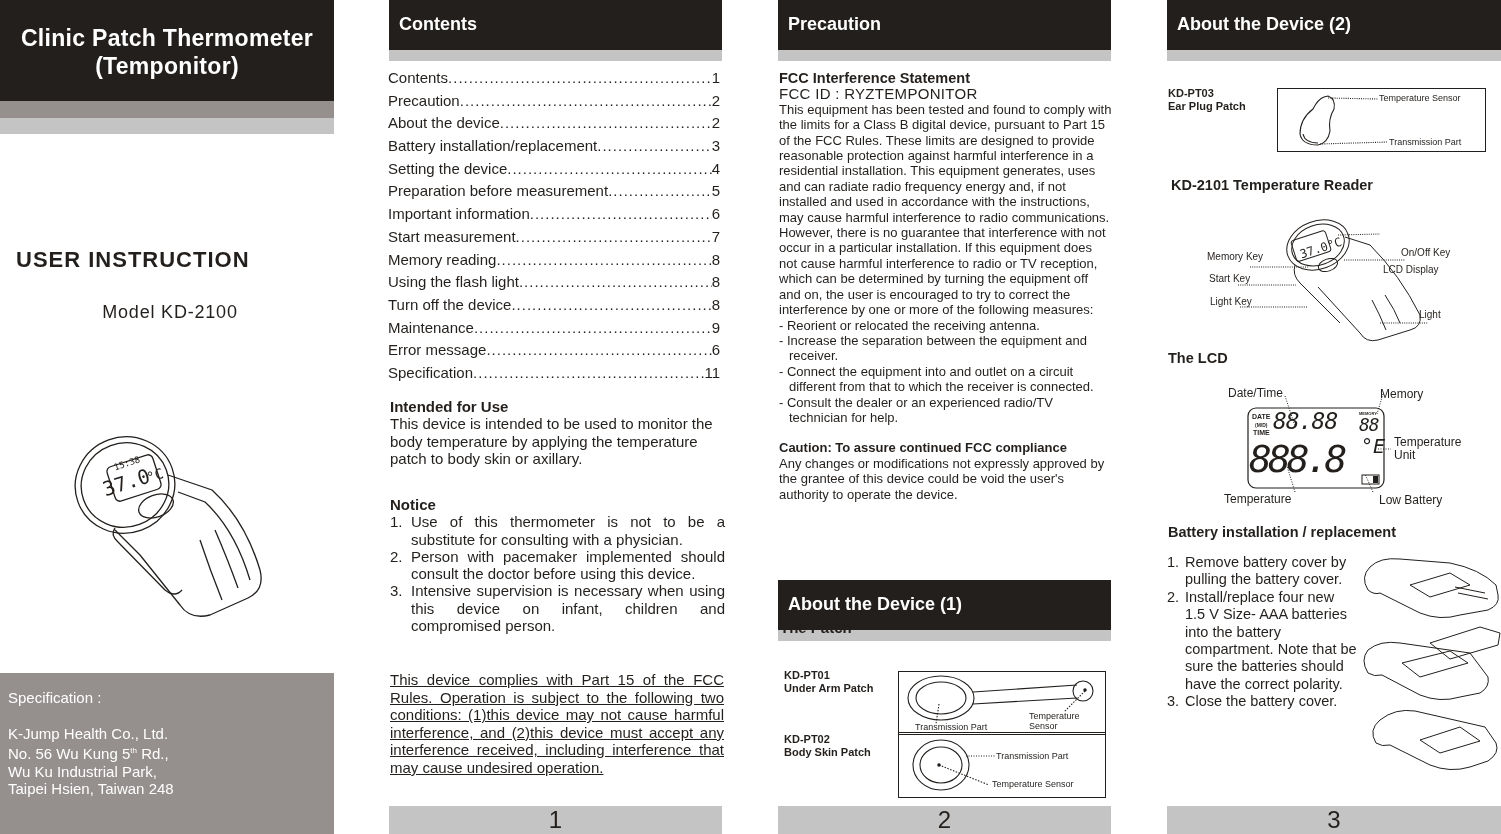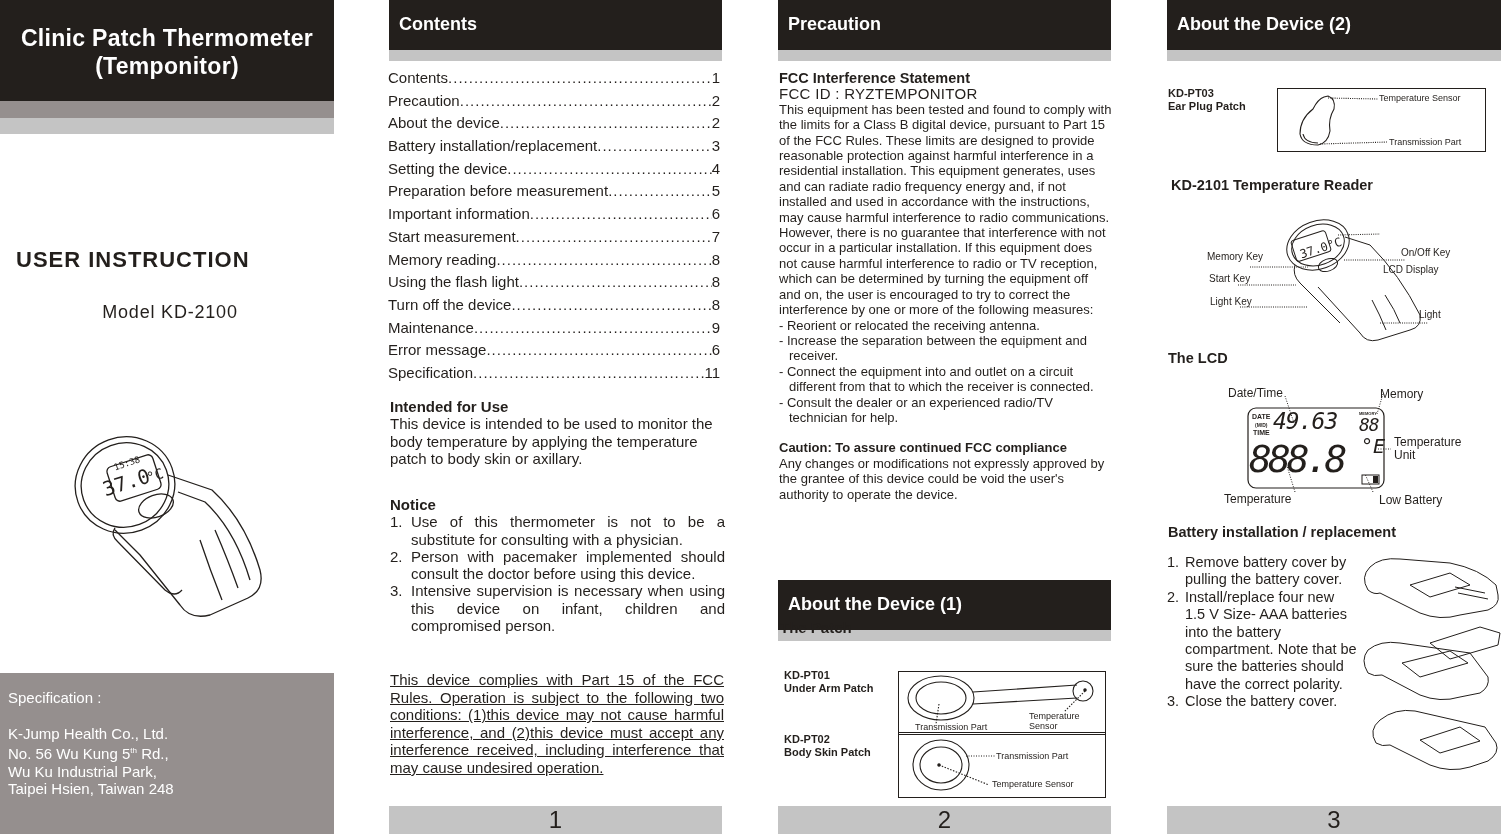--- a/index.html
+++ b/index.html
@@ -343,21 +343,21 @@
     <path d="M80 108 L72 82" stroke-dasharray="1 1.5"></path>
     <path d="M158 108 L150 90" stroke-dasharray="1 1.5"></path>
     <rect x="147" y="91" width="17" height="9" stroke-width="1"></rect>
     <rect x="158" y="92" width="5" height="7" fill="#231f1c" stroke="none"></rect>
   </svg>
   <div class="abs" style="left:37px;top:29px;font-size:7px;font-weight:bold;line-height:8px;text-align:center;">
     <div>DATE</div>
     <div style="font-size:5px;">(M/D)</div>
     <div>TIME</div>
   </div>
-  <div class="abs" style="left:58px;top:24px;font-size:23px;font-family:'DejaVu Sans Mono',monospace;font-style:italic;letter-spacing:-1px;">49.63</div>
+  <div class="abs" style="left:58px;top:24px;font-size:23px;font-family:'DejaVu Sans Mono',monospace;font-style:italic;letter-spacing:-1px;">88.88</div>
   <div class="abs" style="left:144px;top:27px;font-size:4px;font-weight:bold;">MEMORY</div>
   <div class="abs" style="left:144px;top:30px;font-size:18px;font-family:'DejaVu Sans Mono',monospace;font-style:italic;letter-spacing:-1px;">88</div>
   <div class="abs" style="left:34px;top:50px;font-size:38px;line-height:50px;font-family:'DejaVu Sans Mono',monospace;font-style:italic;letter-spacing:-4px;text-align:right;">888.8</div>
   <div class="abs" style="left:146px;top:50px;font-size:20px;font-family:'DejaVu Sans Mono',monospace;font-style:italic;">°E</div>
 
   <div class="abs lab12" style="left:13px;top:2px;">Date/Time</div>
   <div class="abs lab12" style="left:165px;top:3px;">Memory</div>
   <div class="abs lab12" style="left:179px;top:52px;line-height:13px;">
     <div>Temperature</div>
     <div>Unit</div>

